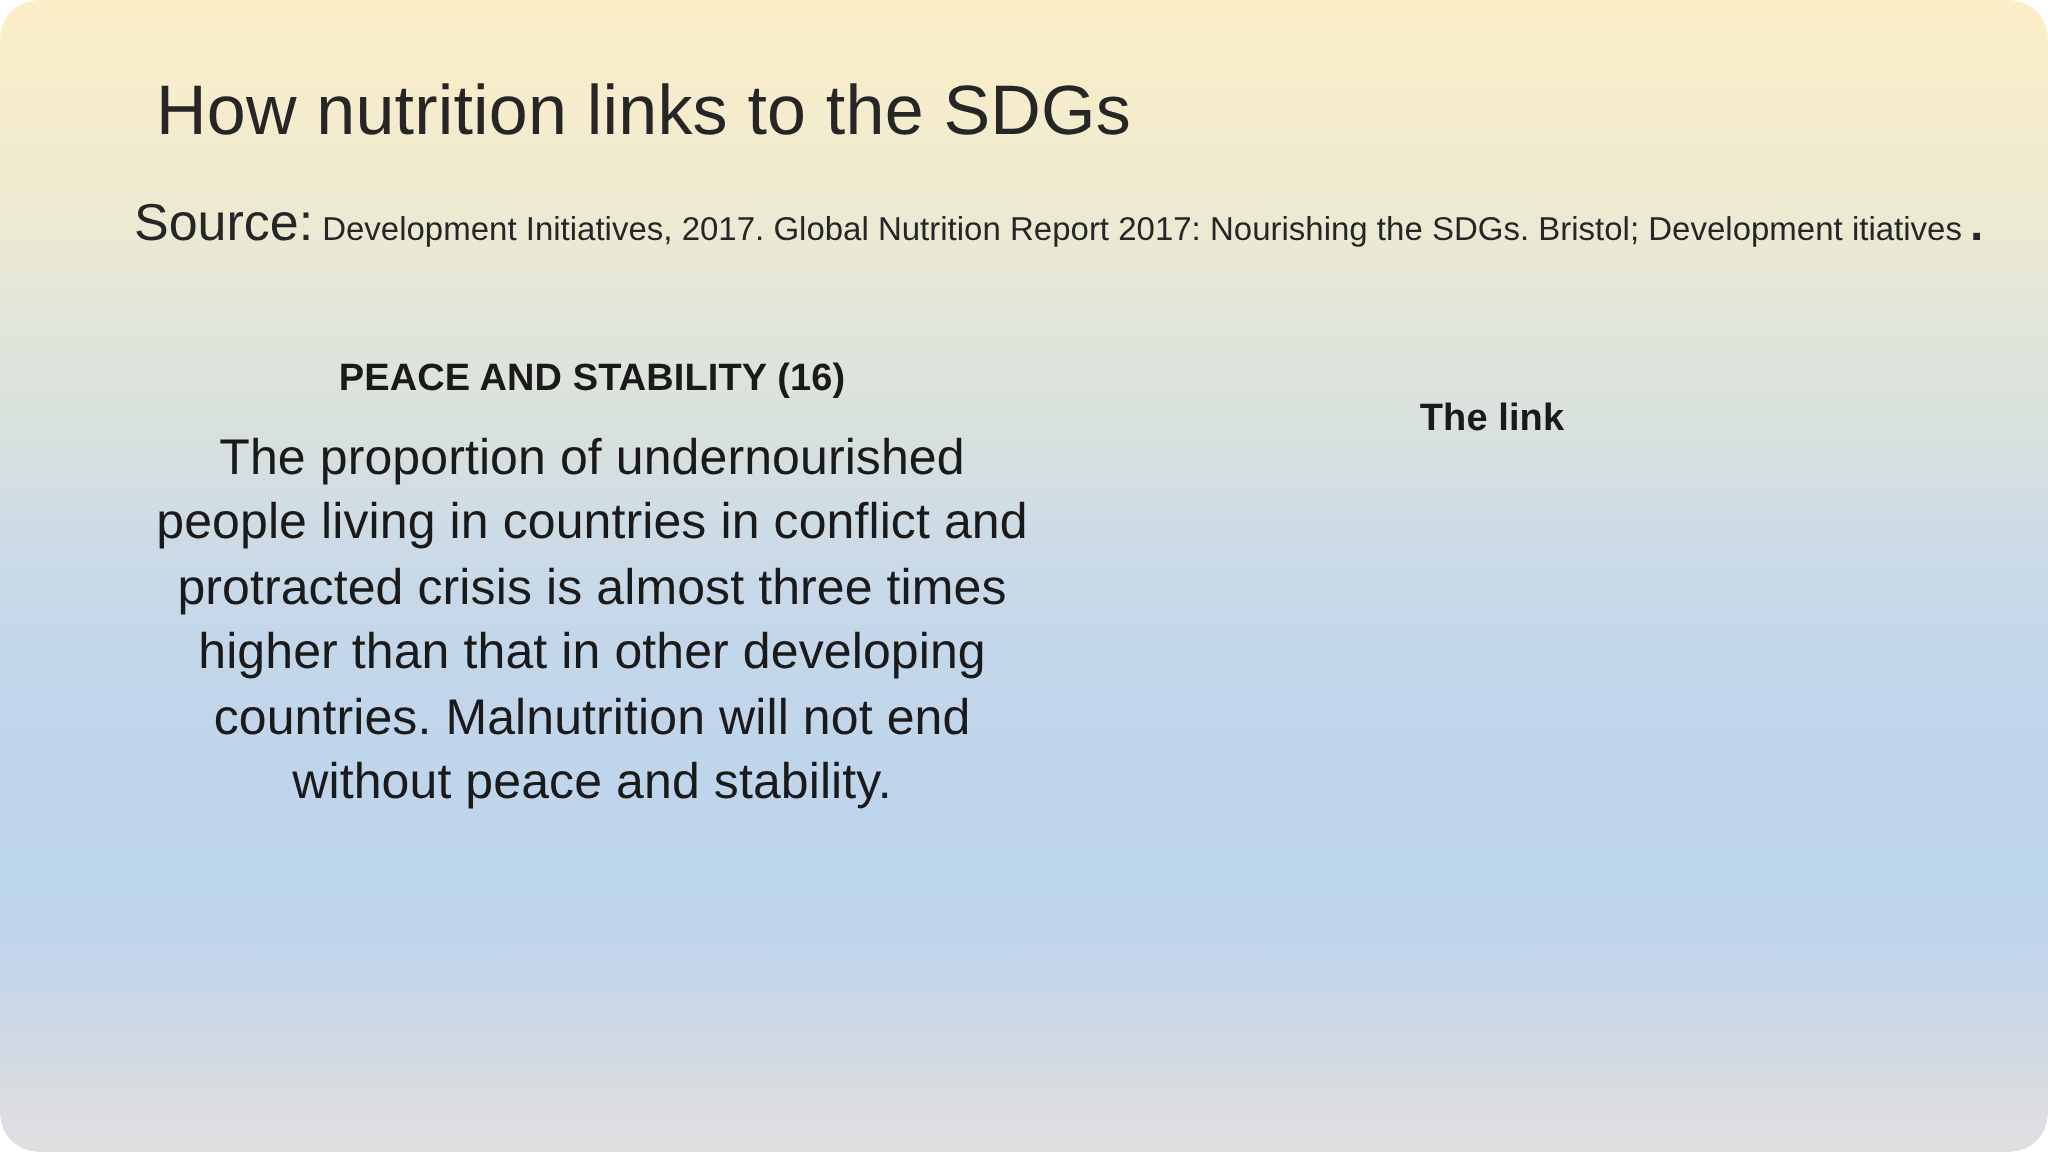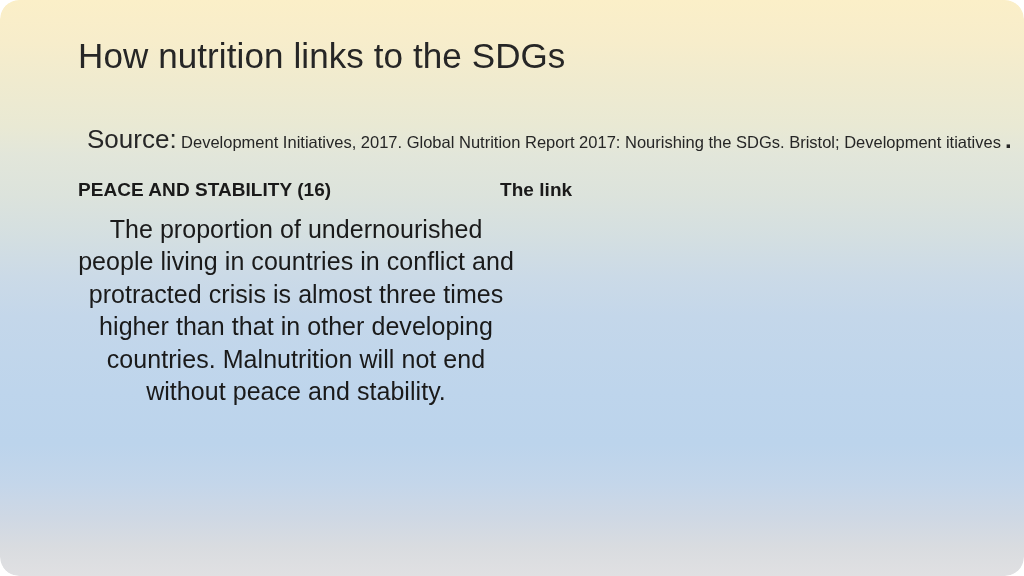--- a/index.html
+++ b/index.html
@@ -41,26 +41,25 @@
     font-weight:400;
     color:#262626;
     letter-spacing:0.1px;
     line-height:1.15;
     white-space:nowrap;
   }
 
   
   #source-line {
     position:absolute;
-    left:87px; top:96px;
+    left:67px; top:96px;
     width:900px;
     color:#262626;
     line-height:1.2;
     white-space:nowrap;
-    margin-top:28px;
   }
   #source-label {
     font-size:26px;
     font-weight:400;
     vertical-align:baseline;
   }
   #source-text {
     font-size:16.5px;
     font-weight:400;
     vertical-align:baseline;
@@ -68,29 +67,30 @@
   #source-period {
     font-size:24px;
     font-weight:700;
     vertical-align:baseline;
     padding-left:4px;
   }
 
   
   .column { position:absolute; top:178px; }
   #col-left  { left:78px;  width:436px; }
-  #col-right { left:500px; width:430px; }
+  #col-right { left:531px; width:430px;margin-top:20px; }
 
   .col-heading {
     font-size:19px;
     font-weight:700;
     color:#1A1A1A;
     line-height:1.25;
     margin-bottom:11px;
     letter-spacing:0.05px;
+    text-align:center;
   }
 
   .col-body {
     font-size:25px;
     font-weight:400;
     color:#1A1A1A;
     line-height:32.5px;
     letter-spacing:0.05px;
     text-align:center;
   }

